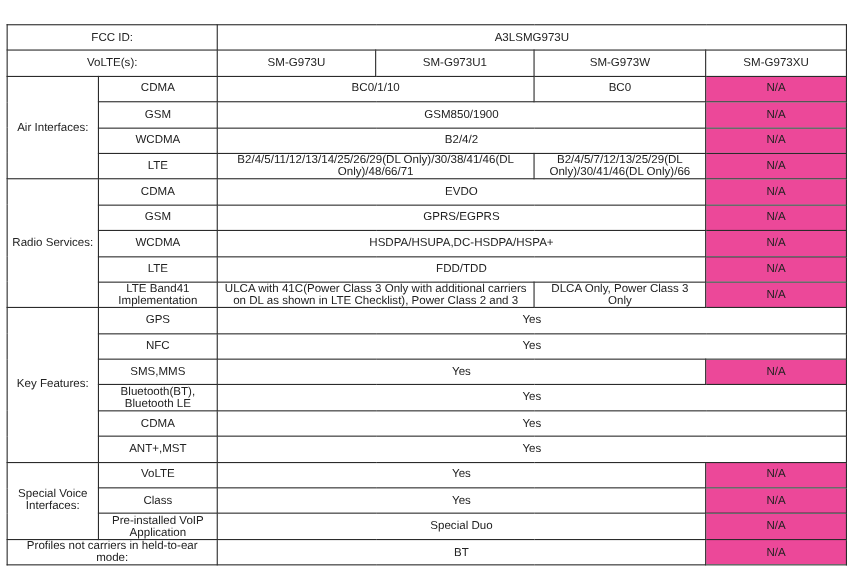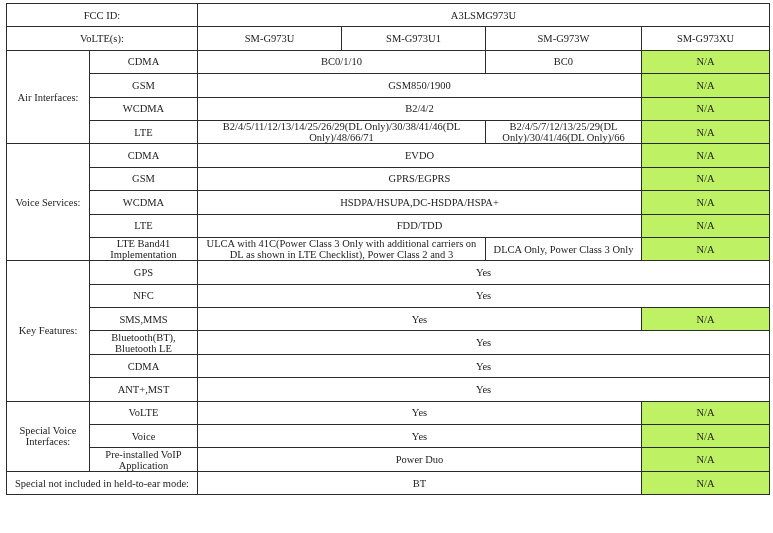--- a/index.html
+++ b/index.html
@@ -1,35 +1,35 @@
 <!DOCTYPE html>
 <html><head>
 <meta charset="utf-8">
 <style>
   html, body { margin:0; padding:0; background:#ffffff; }
   body { width:773px; height:533px; overflow:hidden; position:relative; }
   table.spec {
-    position:absolute; left:6px; top:3px;
+    position:absolute; left:6px; top:22px;
     border-collapse:collapse;
     table-layout:fixed;
     width:763px;
-    font-family:Liberation Serif, serif;
+    font-family:Liberation Sans, sans-serif;
     font-size:10.5px;
     color:#222;
   }
   table.spec td {
     border:1.6px solid #2b2b2b;
     text-align:center;
     vertical-align:middle;
     padding:0 3px;
     height:22.4px;
     line-height:11px;
     overflow:hidden;
   }
-  td.na { background:#bef264; }
+  td.na { background:#ec4899; }
   col.c1 { width:83px; }
   col.c2 { width:108px; }
   col.c3 { width:144px; }
   col.c4 { width:144px; }
   col.c5 { width:156px; }
   col.c6 { width:128px; }
 </style>
 </head>
 <body>
 
@@ -73,21 +73,21 @@
       <td class="na">N/A</td>
     </tr>
     <tr>
       <td>LTE</td>
       <td colspan="2">B2/4/5/11/12/13/14/25/26/29(DL Only)/30/38/41/46(DL Only)/48/66/71</td>
       <td>B2/4/5/7/12/13/25/29(DL Only)/30/41/46(DL Only)/66</td>
       <td class="na">N/A</td>
     </tr>
 
     <tr>
-      <td rowspan="5">Voice Services:</td>
+      <td rowspan="5">Radio Services:</td>
       <td>CDMA</td>
       <td colspan="3">EVDO</td>
       <td class="na">N/A</td>
     </tr>
     <tr>
       <td>GSM</td>
       <td colspan="3">GPRS/EGPRS</td>
       <td class="na">N/A</td>
     </tr>
     <tr>
@@ -134,29 +134,29 @@
       <td colspan="4">Yes</td>
     </tr>
 
     <tr>
       <td rowspan="3">Special Voice Interfaces:</td>
       <td>VoLTE</td>
       <td colspan="3">Yes</td>
       <td class="na">N/A</td>
     </tr>
     <tr>
-      <td>Voice</td>
+      <td>Class</td>
       <td colspan="3">Yes</td>
       <td class="na">N/A</td>
     </tr>
     <tr>
       <td>Pre-installed VoIP Application</td>
-      <td colspan="3">Power Duo</td>
+      <td colspan="3">Special Duo</td>
       <td class="na">N/A</td>
     </tr>
 
     <tr>
-      <td colspan="2">Special not included in held-to-ear mode:</td>
+      <td colspan="2">Profiles not carriers in held-to-ear mode:</td>
       <td colspan="3">BT</td>
       <td class="na">N/A</td>
     </tr>
   </tbody>
 </table>
 
 </body></html>

